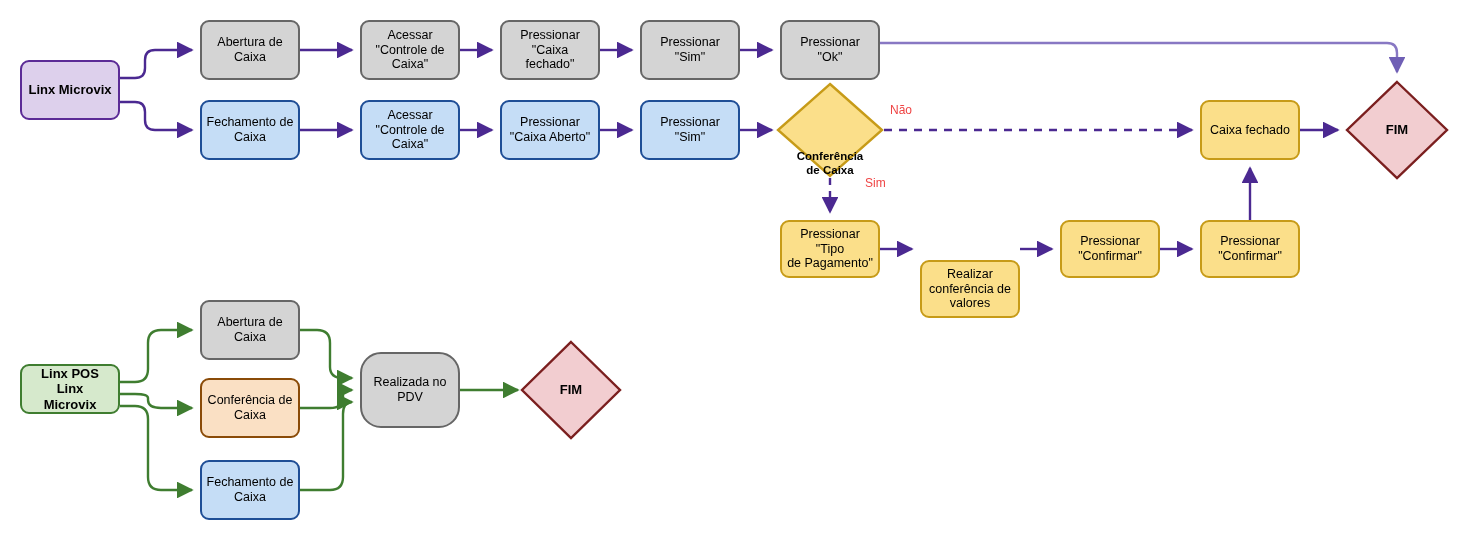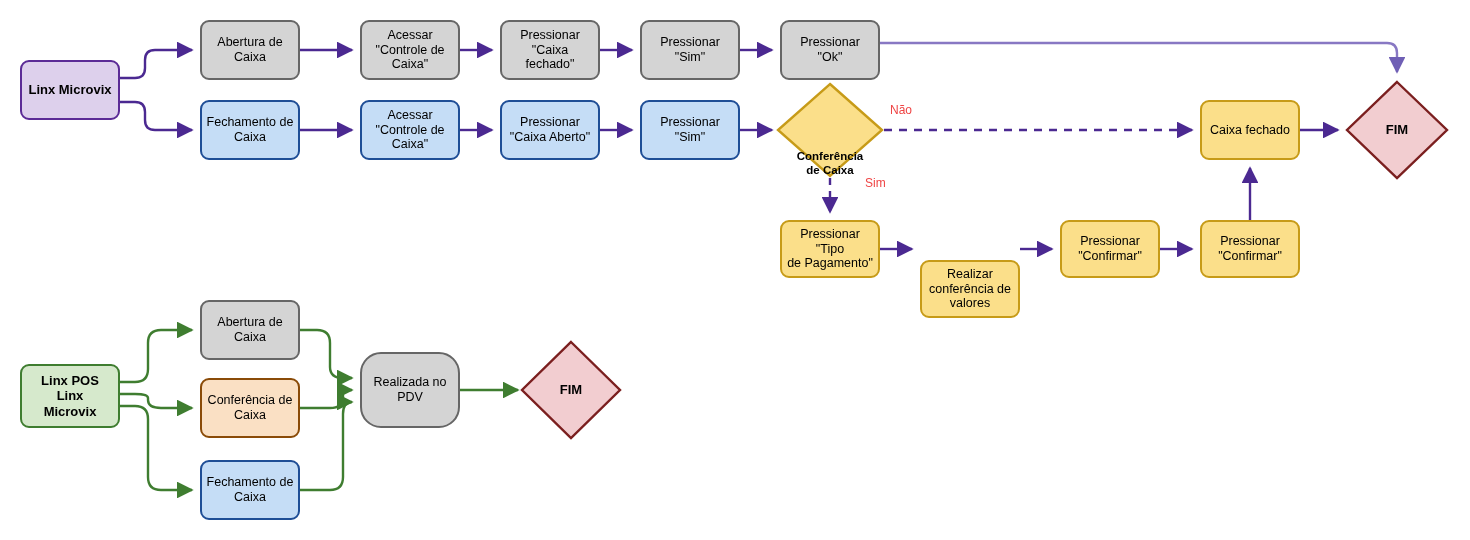--- a/index.html
+++ b/index.html
@@ -168,21 +168,21 @@
     <span class="lbl">Caixa fechado</span>
   </div>
 
   <div class="diamond big" style="left:1345px;top:80px;width:104px;height:100px;">
     <svg class="dshape" viewBox="0 0 104 100">
       <polygon points="52,2 102,50 52,98 2,50" fill="#f2cdd0" stroke="#7b1f1f" stroke-width="2.4"></polygon>
     </svg>
     <span class="dtext">FIM</span>
   </div>
 
-  <div class="node n-green" style="left:20px;top:364px;width:100px;height:64px;">
+  <div class="node n-green" style="left:20px;top:364px;width:100px;height:50px;">
     <span class="lbl">Linx POS  Linx
 Microvix</span>
   </div>
 
   <div class="node n-gray" style="left:200px;top:300px;width:100px;height:60px;">
     <span class="lbl">Abertura de
 Caixa</span>
   </div>
   <div class="node n-orange" style="left:200px;top:378px;width:100px;height:60px;">
     <span class="lbl">Conferência de

